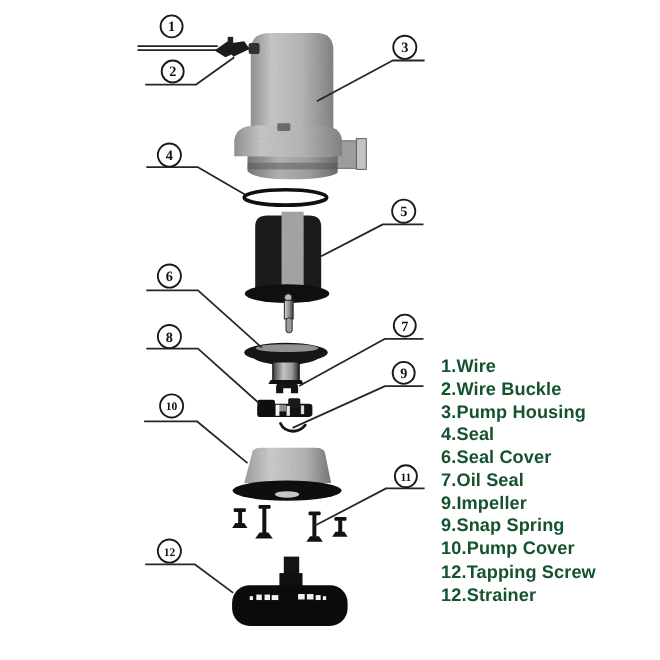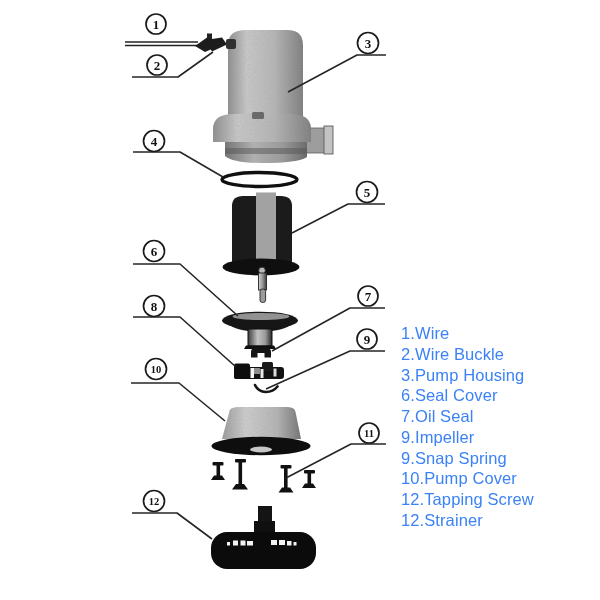--- a/index.html
+++ b/index.html
@@ -1,22 +1,22 @@
 <!DOCTYPE html>
 <html><head>
 <meta charset="utf-8">
 <style>
   html,body{margin:0;padding:0;background:#ffffff;width:600px;height:600px;overflow:hidden;}
   .stage{position:relative;width:600px;height:600px;background:#fff;font-family:"Liberation Sans",sans-serif;}
   svg{position:absolute;left:0;top:0;}
   .legend{
     position:absolute;left:401px;top:323px;width:170px;
     font-family:"Liberation Sans",sans-serif;
-    font-weight:normal;font-size:16.5px;line-height:20.75px;
-    color:#3b82f6;letter-spacing:0.1px;white-space:nowrap;
+    font-weight:bold;font-size:16.5px;line-height:20.75px;
+    color:#14532d;letter-spacing:0.1px;white-space:nowrap;
   }
   .callout-num{
     font-family:"Liberation Serif",serif;font-weight:bold;fill:#111;
   }
 </style>
 </head>
 <body>
 
 <div class="stage">
 
@@ -236,20 +236,21 @@
       <circle cx="154" cy="501" r="10.5" fill="#fff" stroke="#1a1a1a" stroke-width="1.7"></circle>
       <text class="callout-num" x="154" y="505" font-size="10.5" text-anchor="middle">12</text>
     </g>
   </g>
 </svg>
 
 <div class="legend">
       <div>1.Wire</div>
       <div>2.Wire Buckle</div>
       <div>3.Pump Housing</div>
+      <div>4.Seal</div>
       <div>6.Seal Cover</div>
       <div>7.Oil Seal</div>
       <div>9.Impeller</div>
       <div>9.Snap Spring</div>
       <div>10.Pump Cover</div>
       <div>12.Tapping Screw</div>
       <div>12.Strainer</div>
     </div>
 
 </div>

